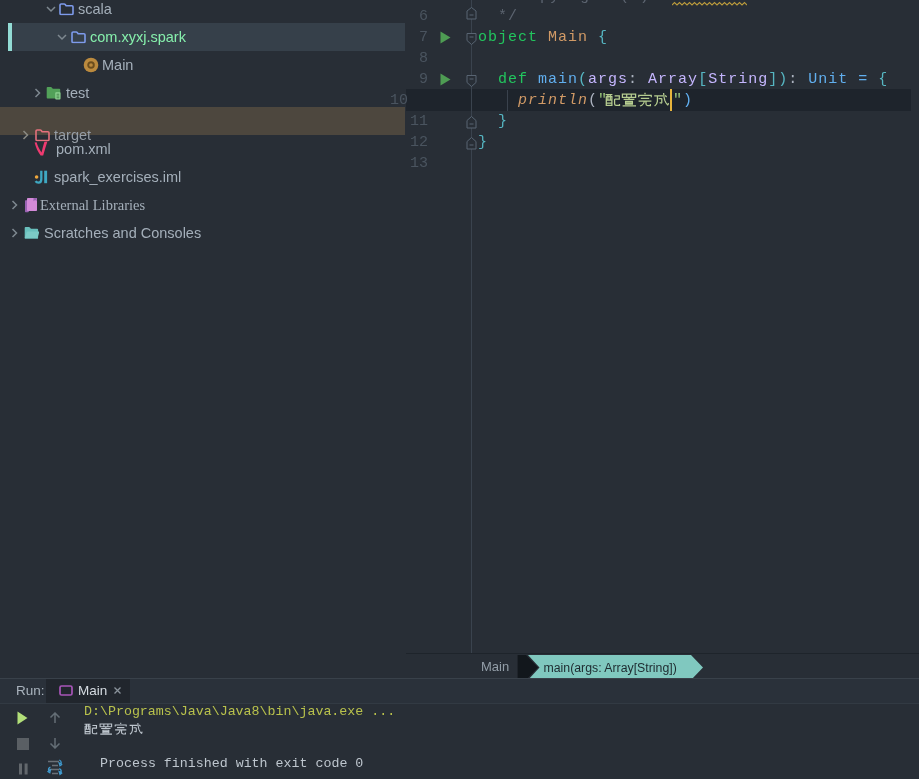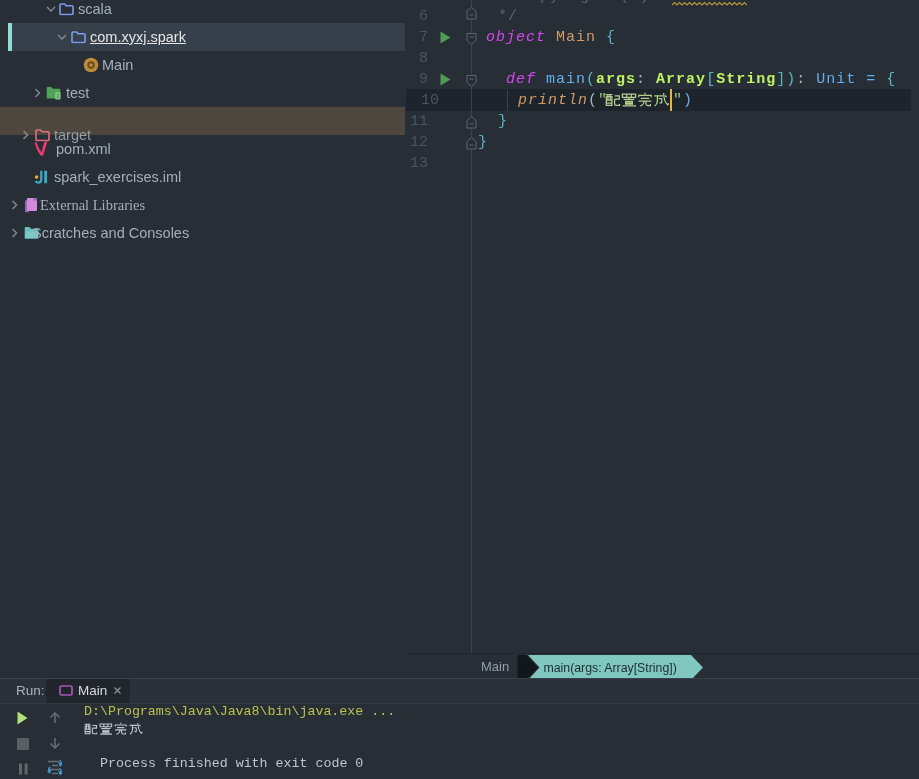--- a/index.html
+++ b/index.html
@@ -6,24 +6,24 @@
 body{width:919px;height:779px;background:#282e36;overflow:hidden;position:relative;
  font-family:"Liberation Sans",sans-serif;}
 .abs{position:absolute;}
 
 .trow{position:absolute;left:0;width:405px;height:28px;}
 .tlabel{position:absolute;top:50%;transform:translateY(-50%);font-size:14.5px;color:#a4afba;white-space:nowrap;}
 .ticon{position:absolute;top:50%;transform:translateY(-50%);}
 
 .eline{position:absolute;left:478px;height:21px;line-height:21px;font-size:15px;letter-spacing:1px;white-space:pre;color:#abb2bf;font-family:"Liberation Mono",monospace;}
 .lnum{position:absolute;width:22px;text-align:right;height:21px;line-height:21px;font-size:15px;color:#4a545f;font-family:"Liberation Mono",monospace;letter-spacing:0;}
-.kw{color:#d946ef;font-style:italic;padding-left:8px;}
+.kw{color:#22c55e;}
 .cls{color:#d19a66;}
 .fn{color:#61afef;}
-.par{color:#bef264;font-weight:bold;}
+.par{color:#c4b5fd;}
 .br{color:#56b6c2;}
 .str{color:#98c379;}
 .cmt{color:#5c6470;}
 .fnit{color:#d19a66;font-style:italic;text-align:center;}
 
 .cline{position:absolute;left:84px;height:16px;line-height:16px;font-size:13.3px;letter-spacing:0px;white-space:pre;color:#bec6ce;font-family:"Liberation Mono",monospace;}
 </style>
 </head>
 <body>
 
@@ -62,21 +62,21 @@
   <div class="tlabel" style="left:78px;">scala</div>
  </div>
 
  <div class="trow" style="top:23px;">
   <svg class="ticon" style="left:57px;" width="10" height="7" viewBox="0 0 10 7">
         <path d="M1,1.5 L5,5.5 L9,1.5" fill="none" stroke="#7e8890" stroke-width="1.5"></path>
       </svg>
   <svg class="ticon" style="left:71px;" width="15" height="13" viewBox="0 0 15 13">
         <path d="M1,10.9 V2.6 q0,-1.1 1.1,-1.1 h3 q0.7,0 1.1,0.5 l0.9,1.2 h5.8 q1.1,0 1.1,1.1 v6.6 q0,1.1 -1.1,1.1 H2.1 q-1.1,0 -1.1,-1.1 Z" fill="none" stroke="#7e9bec" stroke-width="1.6"></path>
       </svg>
-  <div class="tlabel" style="left:90px;color:#e5e5e5;text-decoration:underline;">com.xyxj.spark</div>
+  <div class="tlabel" style="left:90px;color:#86efac;">com.xyxj.spark</div>
  </div>
 
  <div class="trow" style="top:51px;">
   <svg class="ticon" style="left:83px;" width="16" height="16" viewBox="0 0 16 16">
         <circle cx="8" cy="8" r="7.3" fill="#bb8a3e"></circle>
         <circle cx="8" cy="8" r="2.8" fill="none" stroke="#6b4d1d" stroke-width="1.9"></circle>
       </svg>
   <div class="tlabel" style="left:102px;">Main</div>
  </div>
 
@@ -131,37 +131,37 @@
  </div>
 
  <div class="trow" style="top:219px;">
   <svg class="ticon" style="left:11px;" width="7" height="10" viewBox="0 0 7 10">
         <path d="M1.5,1 L5.5,5 L1.5,9" fill="none" stroke="#7e8890" stroke-width="1.5"></path>
       </svg>
   <svg class="ticon" style="left:24px;" width="15" height="14" viewBox="0 0 15 14">
         <path d="M0.7,11.9 V1.9 q0,-0.9 0.9,-0.9 h3.4 q0.6,0 0.9,0.4 l1,1.3 h6.3 q0.9,0 0.9,0.9 v8.3 q0,0.9 -0.9,0.9 H1.6 q-0.9,0 -0.9,-0.9 Z" fill="#69bfbc"></path>
         <path d="M0.7,11.9 L2.8,6 q0.2,-0.6 0.9,-0.6 h10.7 q1,0 0.8,0.9 l-1.5,5.1 q-0.2,0.7 -0.9,0.7 H1.6 q-0.9,0 -0.9,-0.9 Z" fill="#7ccac6"></path>
       </svg>
-  <div class="tlabel" style="left:32px;">Scratches and Consoles</div>
+  <div class="tlabel" style="left:44px;">Scratches and Consoles</div>
  </div>
 </div>
 
 <div id="editor">
 
  <div class="abs" style="left:406px;top:89px;width:505px;height:22px;background:#1e242c;"></div>
 
  <div class="abs" style="left:471px;top:0;width:1px;height:653px;background:#3a434e;"></div>
 
  <div class="abs" style="left:507px;top:90px;width:1px;height:21px;background:#3a424d;"></div>
 
  <div class="lnum" style="left:406px;top:6px;">6</div>
  <div class="lnum" style="left:406px;top:27px;">7</div>
  <div class="lnum" style="left:406px;top:48px;">8</div>
  <div class="lnum" style="left:406px;top:69px;">9</div>
- <div class="lnum" style="left:407px;top:90px;width:32px;">10</div>
+ <div class="lnum" style="left:376px;top:90px;width:32px;">10</div>
  <div class="lnum" style="left:396px;top:111px;width:32px;">11</div>
  <div class="lnum" style="left:396px;top:132px;width:32px;">12</div>
  <div class="lnum" style="left:396px;top:153px;width:32px;text-align:right;">13</div>
 
  <svg class="abs" style="left:440px;top:31px;" width="11" height="13" viewBox="0 0 11 13">
       <path d="M0.5,0.5 V12.5 L10.5,6.5 Z" fill="#4e9c53"></path>
     </svg>
  <svg class="abs" style="left:440px;top:73px;" width="11" height="13" viewBox="0 0 11 13">
       <path d="M0.5,0.5 V12.5 L10.5,6.5 Z" fill="#4e9c53"></path>
     </svg>

